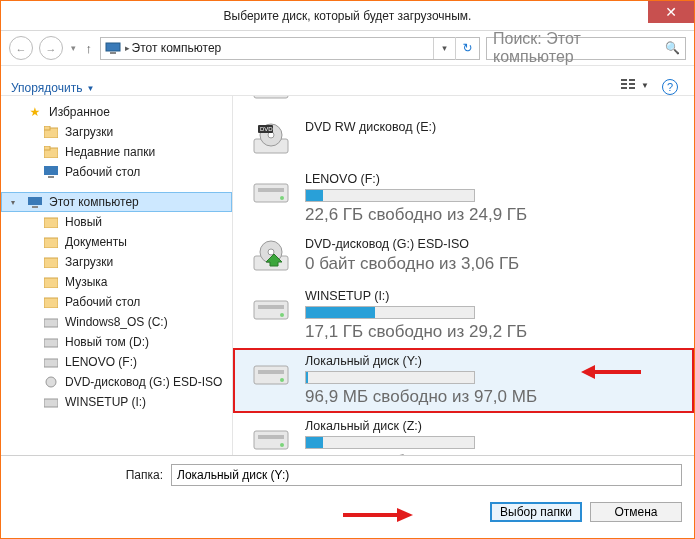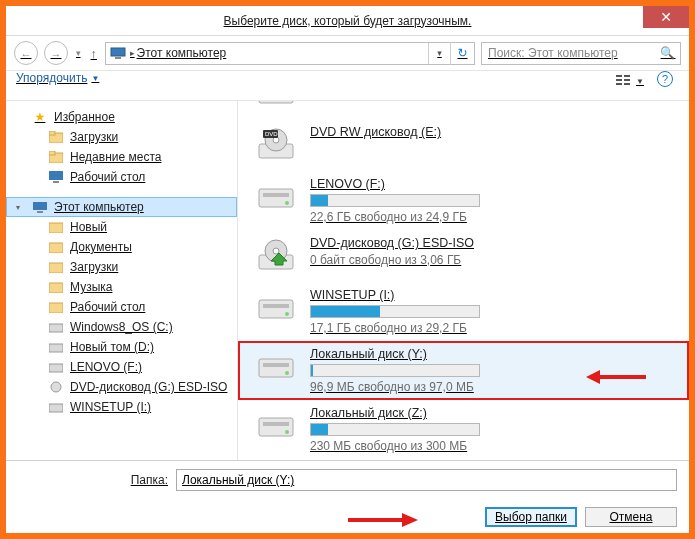--- a/index.html
+++ b/index.html
@@ -1,39 +1,39 @@
 <!DOCTYPE html>
 <html><head>
 <meta charset="utf-8">
 <style>
   * { box-sizing: border-box; font-family: "Segoe UI", Tahoma, sans-serif; }
   body { margin: 0; background: #fff; }
-  .shell { width: 695px; height: 539px; position: relative; border: 6px solid #f97316; background: #fff; overflow: hidden; text-decoration: underline; }
+  .shell { width: 695px; height: 539px; position: relative; border: 1px solid #f97316; background: #fff; overflow: hidden; }
 
   
   .titlebar { height: 30px; position: relative; display: flex; align-items: center; border-bottom: 1px solid #d9d9d9; }
   .titlebar .title { flex: 1; text-align: center; font-size: 12px; color: #222; }
   .closebtn { width: 46px; height: 22px; background: #c8504f; position: absolute; right: 0; top: 0; color: #fff; display: flex; align-items: center; justify-content: center; font-size: 14px; }
 
   
   .navrow { height: 35px; display: flex; align-items: center; padding: 0 8px; gap: 6px; border-bottom: 1px solid #e5e5e5; }
   .circlebtn { width: 24px; height: 24px; border: 1px solid #bbb; border-radius: 50%; display: flex; align-items: center; justify-content: center; font-size: 11px; color: #888; }
   .dropdownv { font-size: 9px; color: #888; padding: 0 2px; }
   .uparrow { font-size: 13px; color: #555; padding: 0 2px; }
   .addrbar { flex: 1; border: 1px solid #bdbdbd; height: 23px; display: flex; align-items: center; background: #fff; }
   .addrbar .pcicon { width: 16px; height: 16px; margin: 0 4px; }
   .addrbar .crumbs { font-size: 12px; color: #222; flex: 1; padding-left: 2px; }
   .addrbar .chev { width: 22px; height: 100%; border-left: 1px solid #d0d0d0; display: flex; align-items: center; justify-content: center; font-size: 9px; color: #555; }
   .refreshbox { width: 24px; height: 23px; border-left: 1px solid #d0d0d0; display: flex; align-items: center; justify-content: center; font-size: 12px; color: #1976d2; }
   .searchbar { width: 200px; border: 1px solid #bdbdbd; height: 23px; display: flex; align-items: center; background: #fff; }
-  .searchbar .ph { flex: 1; font-size: 12px; color: #888; padding-left: 6px; }
+  .searchbar .ph { flex: 1; font-size: 16px; color: #888; padding-left: 6px; }
   .searchbar .mag { width: 24px; display: flex; align-items: center; justify-content: center; font-size: 12px; color: #555; }
 
   
-  .toolrow { height: 30px; display: flex; align-items: flex-start; padding: 0 10px; border-bottom: 1px solid #e5e5e5; }
+  .toolrow { height: 30px; display: flex; align-items: flex-end; padding: 0 10px; border-bottom: 1px solid #e5e5e5; }
   .toolrow .org { color: #1e5ea8; font-size: 12px; display: flex; align-items: center; gap: 4px; }
   .toolrow .org .dd { font-size: 8px; }
   .toolrow .spacer { flex: 1; }
   .viewbtn { display: flex; align-items: center; gap: 4px; color: #444; font-size: 13px; padding: 2px 6px; border: 1px solid transparent; }
   .helpbtn { color: #1976d2; font-size: 13px; padding: 0 6px; }
 
   
   .main { height: 360px; display: flex; border-bottom: 1px solid #d0d0d0; }
   .tree { width: 232px; border-right: 1px solid #e5e5e5; font-size: 12px; color: #222; padding-top: 6px; overflow: hidden; position: relative; }
   .tree ul { list-style: none; margin: 0; padding: 0; }
@@ -49,21 +49,21 @@
   .pcblue { color: #3a7ab8; }
   .hdd { color: #777; }
 
   .content { flex: 1; overflow: hidden; padding-top: 0; }
   .drive { display: flex; padding: 6px 10px 6px 18px; gap: 14px; position: relative; }
   .drive .dicon { width: 40px; height: 40px; display: flex; align-items: center; justify-content: center; }
   .drive .info { flex: 1; padding-right: 10px; }
   .drive .dname { font-size: 12.5px; color: #222; margin-bottom: 3px; }
   .drive .bar { height: 13px; width: 170px; border: 1px solid #b8b8b8; background: #eee; position: relative; margin-bottom: 3px; }
   .drive .bar .fill { position: absolute; left: 0; top: 0; bottom: 0; background: #29a0d8; }
-  .drive .free { font-size: 12px; color: #6b6b6b; }
+  .drive .free { font-size: 17px; color: #6b6b6b; }
   .drive.highlight { outline: 2px solid #e21b1b; outline-offset: -2px; background: #e9f3fb; }
   .drive.highlight .dname { }
 
   
   .hddsvg rect.body { fill: #e8e8e8; stroke: #aaa; }
   .hddsvg rect.slot { fill: #bcbcbc; }
   .hddsvg circle { fill: #7bd47b; }
 
   
   .bottom { padding: 8px 12px 0; }
@@ -152,21 +152,21 @@
             </span>
           <span>Загрузки</span>
         </li>
         <li class="sub">
           <span class="ico folderico">
               <svg width="14" height="12">
                 <rect x="0" y="2" width="14" height="10" fill="#f7d58a" stroke="#d6a84a"></rect>
                 <rect x="0" y="0" width="6" height="4" fill="#f7d58a" stroke="#d6a84a"></rect>
               </svg>
             </span>
-          <span>Недавние места</span>
+          <span>Недавние папки</span>
         </li>
         <li class="sub">
           <span class="ico deskico">
               <svg width="14" height="12">
                 <rect x="0" y="0" width="14" height="9" fill="#3a7ab8"></rect>
                 <rect x="4" y="10" width="6" height="2" fill="#888"></rect>
               </svg>
             </span>
           <span>Рабочий стол</span>
         </li>

